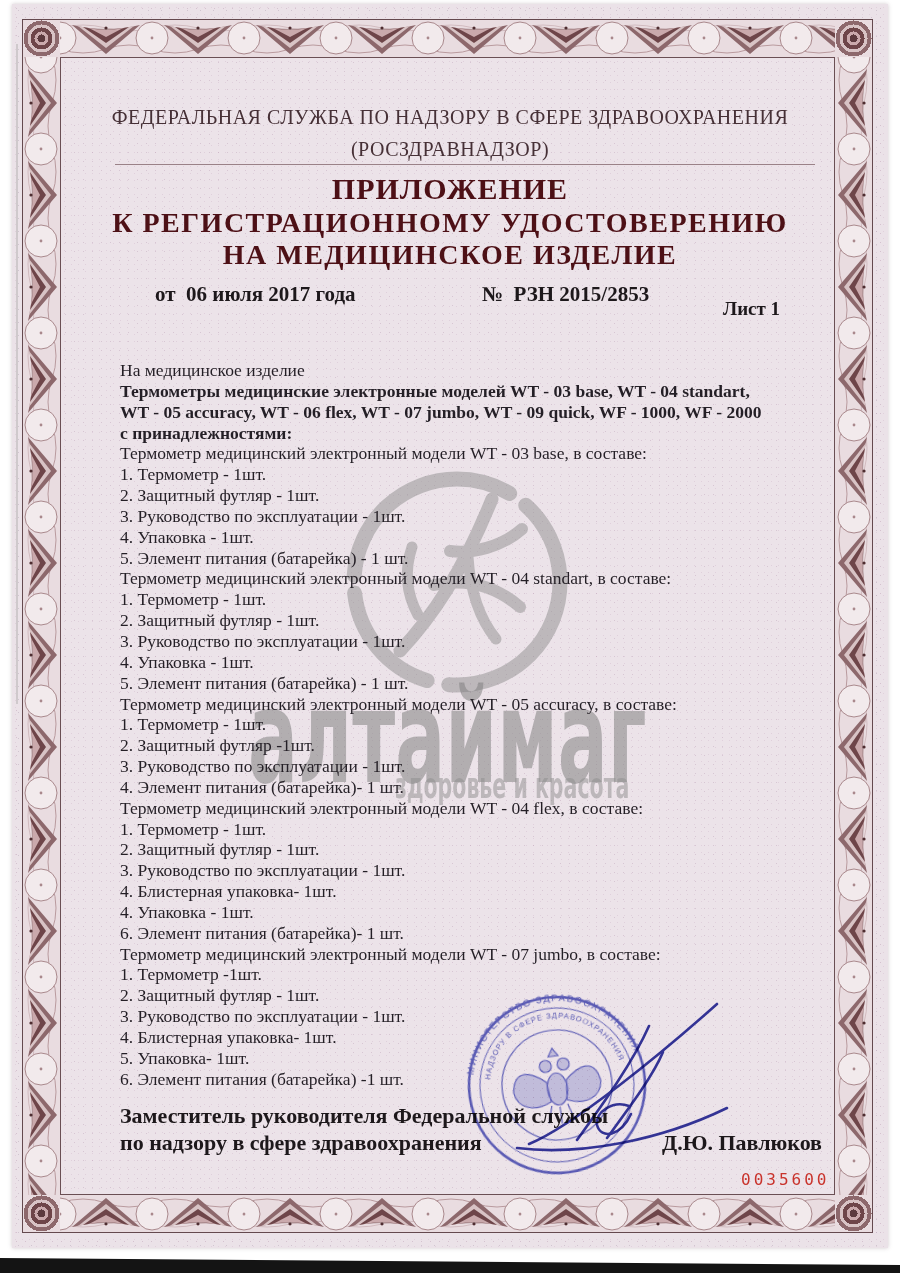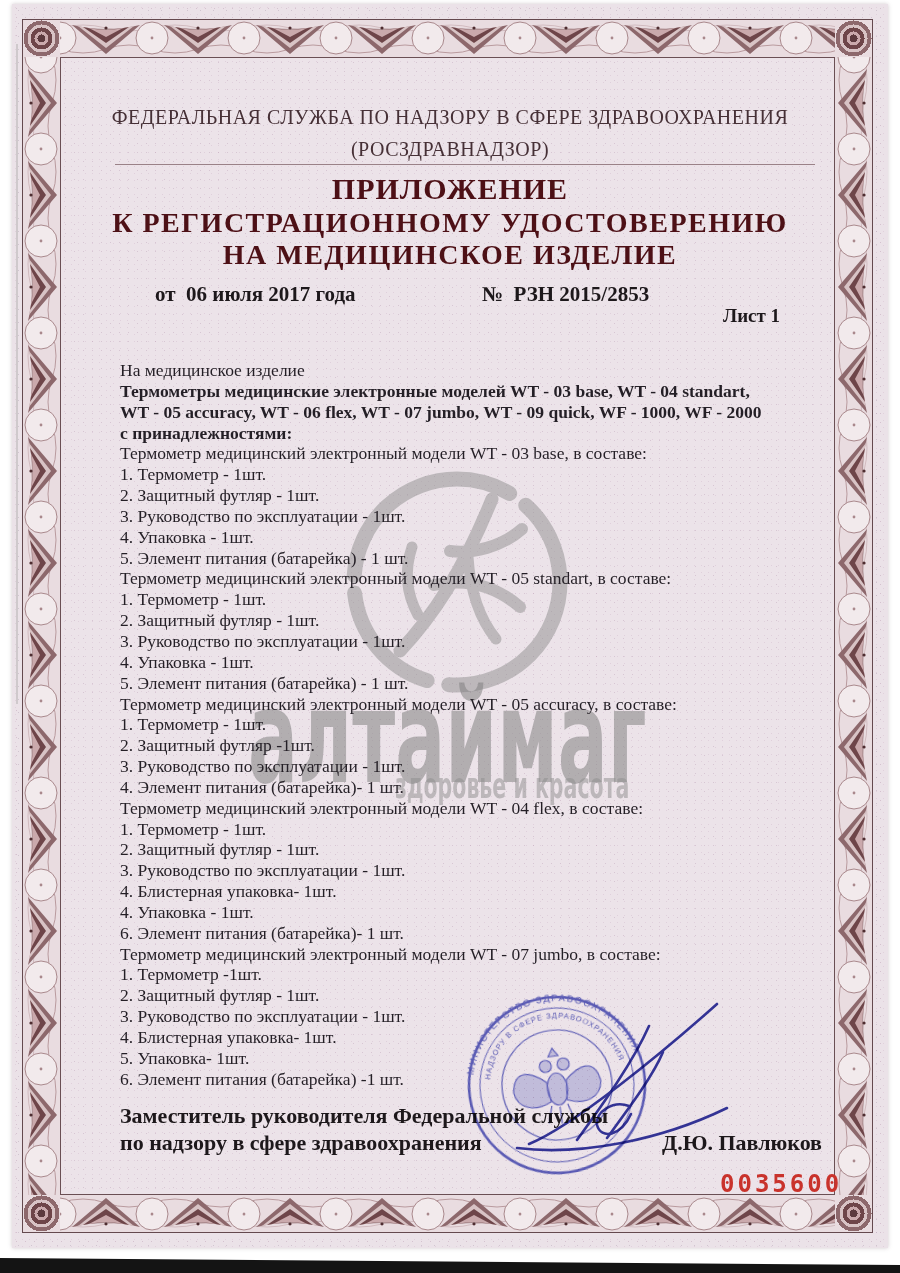--- a/index.html
+++ b/index.html
@@ -41,32 +41,32 @@
            border-top:1px solid #9a8288;z-index:2;}
   .doc-title{position:absolute;left:40px;width:796px;text-align:center;color:#4d1016;
              font-weight:700;z-index:2;font-family:Liberation Serif, serif;}
   .doc-title.t1{top:168px;font-size:30px;letter-spacing:1px;}
   .doc-title.t2{top:203px;font-size:28px;letter-spacing:1.5px;}
   .doc-title.t3{top:235px;font-size:28px;letter-spacing:1.5px;}
   .daterow{position:absolute;left:0;top:278px;width:876px;color:#1d181b;font-weight:700;
            font-size:21px;z-index:2;}
   .daterow .date{position:absolute;left:143px;white-space:pre;}
   .daterow .number{position:absolute;left:470px;white-space:pre;}
-  .sheet{position:absolute;left:711px;top:301px;font-size:19px;font-weight:700;color:#1d181b;z-index:2;}
+  .sheet{position:absolute;left:711px;top:294px;font-size:19px;font-weight:700;color:#1d181b;z-index:2;}
   
   .body-lines{position:absolute;left:108px;top:356px;width:716px;z-index:2;
               font-size:17.5px;line-height:20.85px;color:#241f26;}
   .body-lines .line{white-space:nowrap;}
   .body-lines .bold{font-weight:700;}
   
   .footer{position:absolute;left:108px;top:1098px;width:702px;z-index:2;color:#1d181b;
           font-size:22px;font-weight:700;line-height:27px;}
   .signer-name{position:absolute;right:0;top:27px;}
-  .serial{position:absolute;left:708px;top:1166px;z-index:2;color:#c9332c;
-          font-family:"DejaVu Sans Mono", monospace;font-size:24px;font-weight:700;letter-spacing:3px;}
+  .serial{position:absolute;left:729px;top:1166px;z-index:2;color:#c9332c;
+          font-family:"DejaVu Sans Mono", monospace;font-size:16px;font-weight:400;letter-spacing:3px;}
   
   .wm{position:absolute;z-index:1;pointer-events:none;}
   .wm-logo{left:322px;top:455px;opacity:.5;}
   .wm-brand{left:236px;top:668px;font-family:"DejaVu Sans", sans-serif;font-weight:700;
             font-size:130px;line-height:130px;color:#7e7e7e;opacity:.52;
             transform:scaleX(.57);transform-origin:left top;white-space:nowrap;}
   .wm-tagline{left:383px;top:763px;font-family:"DejaVu Sans", sans-serif;font-weight:700;
               font-size:36px;line-height:38px;color:#8d8d8d;opacity:.5;
               transform:scaleX(.57);transform-origin:left top;white-space:nowrap;}
   
@@ -175,21 +175,21 @@
         <div class="line">На медицинское изделие</div>
         <div class="line bold">Термометры медицинские электронные моделей WT - 03 base, WT - 04 standart,</div>
         <div class="line bold">WT - 05 accuracy, WT - 06 flex, WT - 07 jumbo, WT - 09 quick, WF - 1000, WF - 2000</div>
         <div class="line bold">с принадлежностями:</div>
         <div class="line">Термометр медицинский электронный модели WT - 03 base, в составе:</div>
         <div class="line">1. Термометр - 1шт.</div>
         <div class="line">2. Защитный футляр - 1шт.</div>
         <div class="line">3. Руководство по эксплуатации - 1шт.</div>
         <div class="line">4. Упаковка - 1шт.</div>
         <div class="line">5. Элемент питания (батарейка) - 1 шт.</div>
-        <div class="line">Термометр медицинский электронный модели WT - 05 standart, в составе:</div>
+        <div class="line">Термометр медицинский электронный модели WT - 04 standart, в составе:</div>
         <div class="line">1. Термометр - 1шт.</div>
         <div class="line">2. Защитный футляр - 1шт.</div>
         <div class="line">3. Руководство по эксплуатации - 1шт.</div>
         <div class="line">4. Упаковка - 1шт.</div>
         <div class="line">5. Элемент питания (батарейка) - 1 шт.</div>
         <div class="line">Термометр медицинский электронный модели WT - 05 accuracy, в составе:</div>
         <div class="line">1. Термометр - 1шт.</div>
         <div class="line">2. Защитный футляр -1шт.</div>
         <div class="line">3. Руководство по эксплуатации - 1шт.</div>
         <div class="line">4. Элемент питания (батарейка)- 1 шт.</div>

